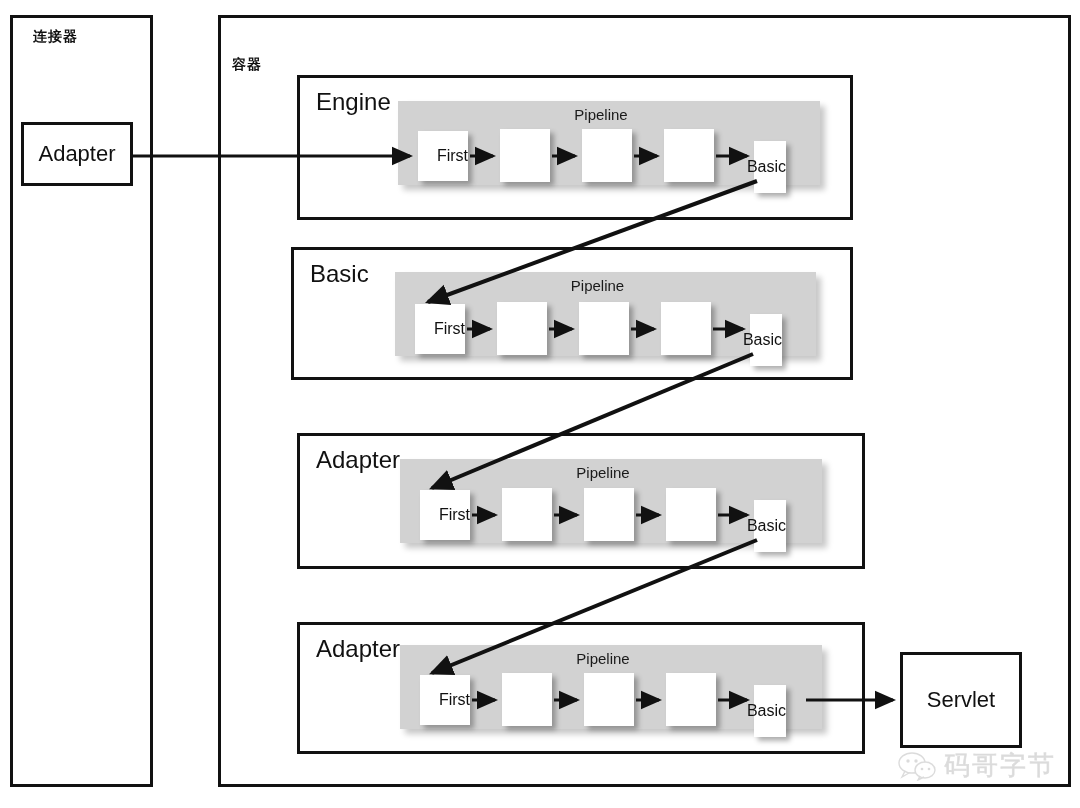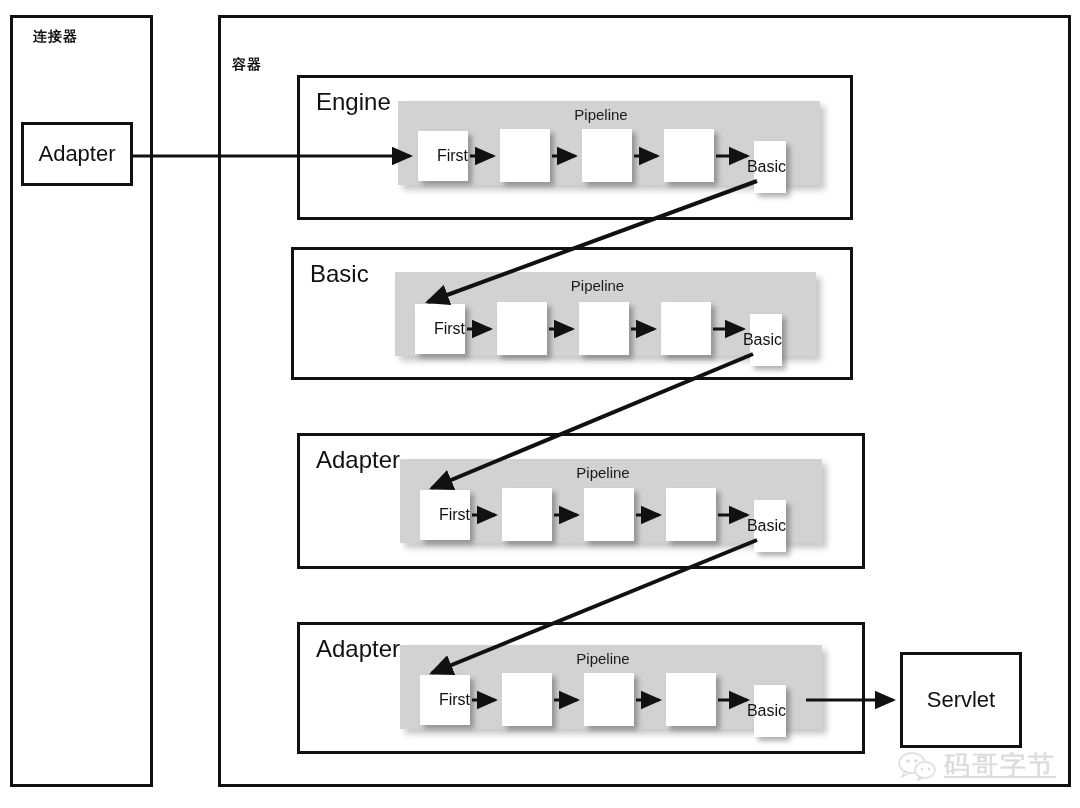--- a/index.html
+++ b/index.html
@@ -117,21 +117,20 @@
     gap: 6px;
     opacity: 0.30;
     z-index: 7;
   }
   .wm-text {
     font-size: 26px;
     color: #8c8c8c;
     letter-spacing: 2px;
     -webkit-text-stroke: 0.6px #8c8c8c;
     font-weight: 300;
-    text-decoration: underline;
   }
 </style>
 </head>
 <body>
 
 <div id="canvas">
 
   <div class="panel" style="left:10px; top:15px; width:143px; height:772px;">
   </div>
   <div class="panel-title" style="left:33px; top:28px;">连接器</div>

